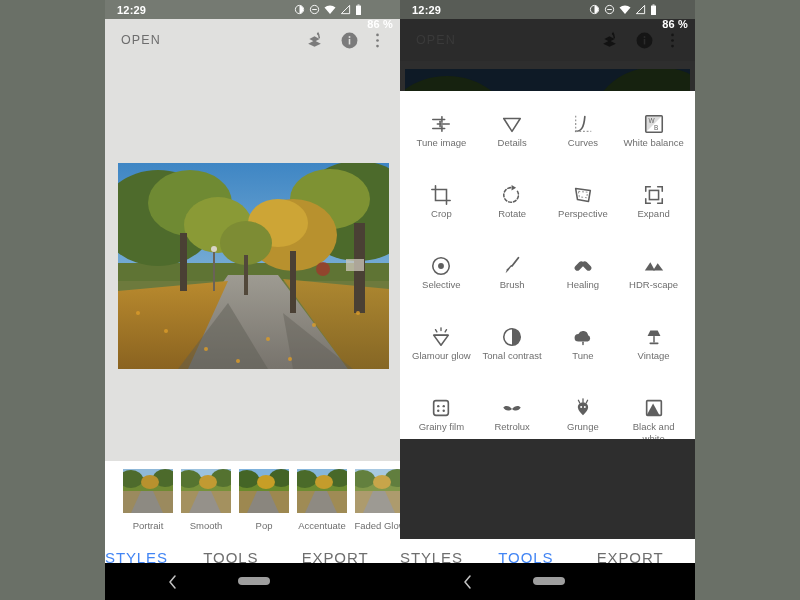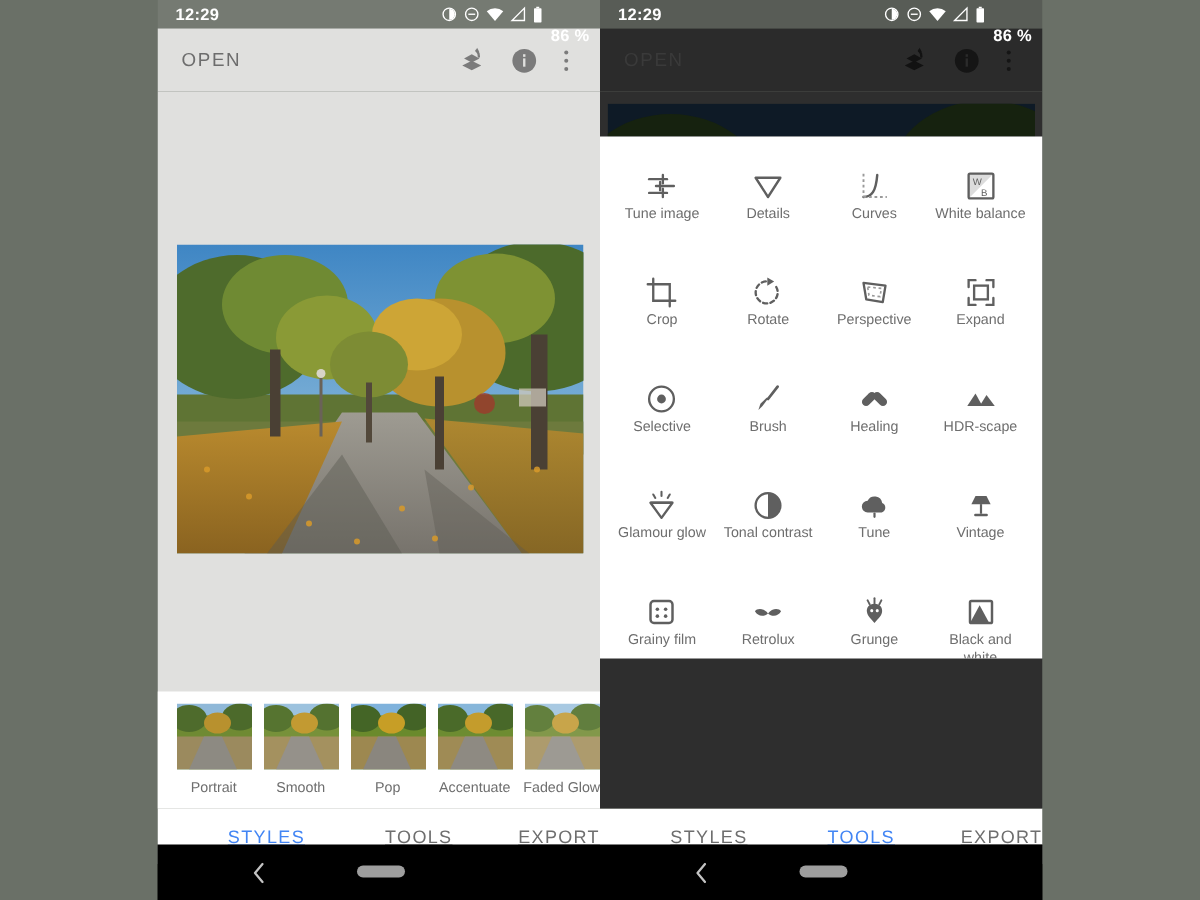--- a/index.html
+++ b/index.html
@@ -44,21 +44,21 @@
 
   
   .editor-body{position:relative;background:#e0e0de;height:478px;}
   .photo-wrap{position:absolute;left:13px;top:102px;width:271px;height:206px;}
   .photo{width:100%;height:100%;display:block;}
 
   
   .filmstrip{
     position:absolute;left:0;bottom:0;width:100%;height:78px;
     background:#ffffff;display:flex;align-items:flex-start;
-    padding:8px 0 0 16px;box-sizing:border-box;overflow:hidden;justify-content:center;
+    padding:8px 0 0 16px;box-sizing:border-box;overflow:hidden;
   }
   .style-item{flex:0 0 auto;width:54px;margin-right:4px;text-align:center;}
   .style-thumb{width:50px;height:44px;display:block;margin:0 auto;}
   .style-label{
     margin-top:7px;font-size:9.5px;color:#6e6e6e;
     white-space:nowrap;overflow:visible;
   }
 
   
   .editor-dark{position:relative;background:#2e2e2e;height:478px;}
@@ -84,22 +84,22 @@
     margin-top:0;font-size:9.5px;color:#6e6e6e;
     text-align:center;line-height:1.25;max-width:66px;
   }
 
   
   .tabbar{
     height:37px;background:#ffffff;display:flex;align-items:center;
     justify-content:space-around;
   }
   .tab{
-    font-size:12px;letter-spacing:.9px;color:#6e6e6e;
-    flex:1 1 0;text-align:right;text-decoration:underline;
+    font-size:15px;letter-spacing:.9px;color:#6e6e6e;
+    flex:1 1 0;text-align:left;
   }
   .tab.active{color:#4285f4;}
 
   
   .navbar{
     position:absolute;left:105px;top:563px;width:590px;height:37px;
     background:#000000;
   }
   .nav-half{position:absolute;top:0;width:295px;height:37px;}
   .nav-half.l{left:0;}

